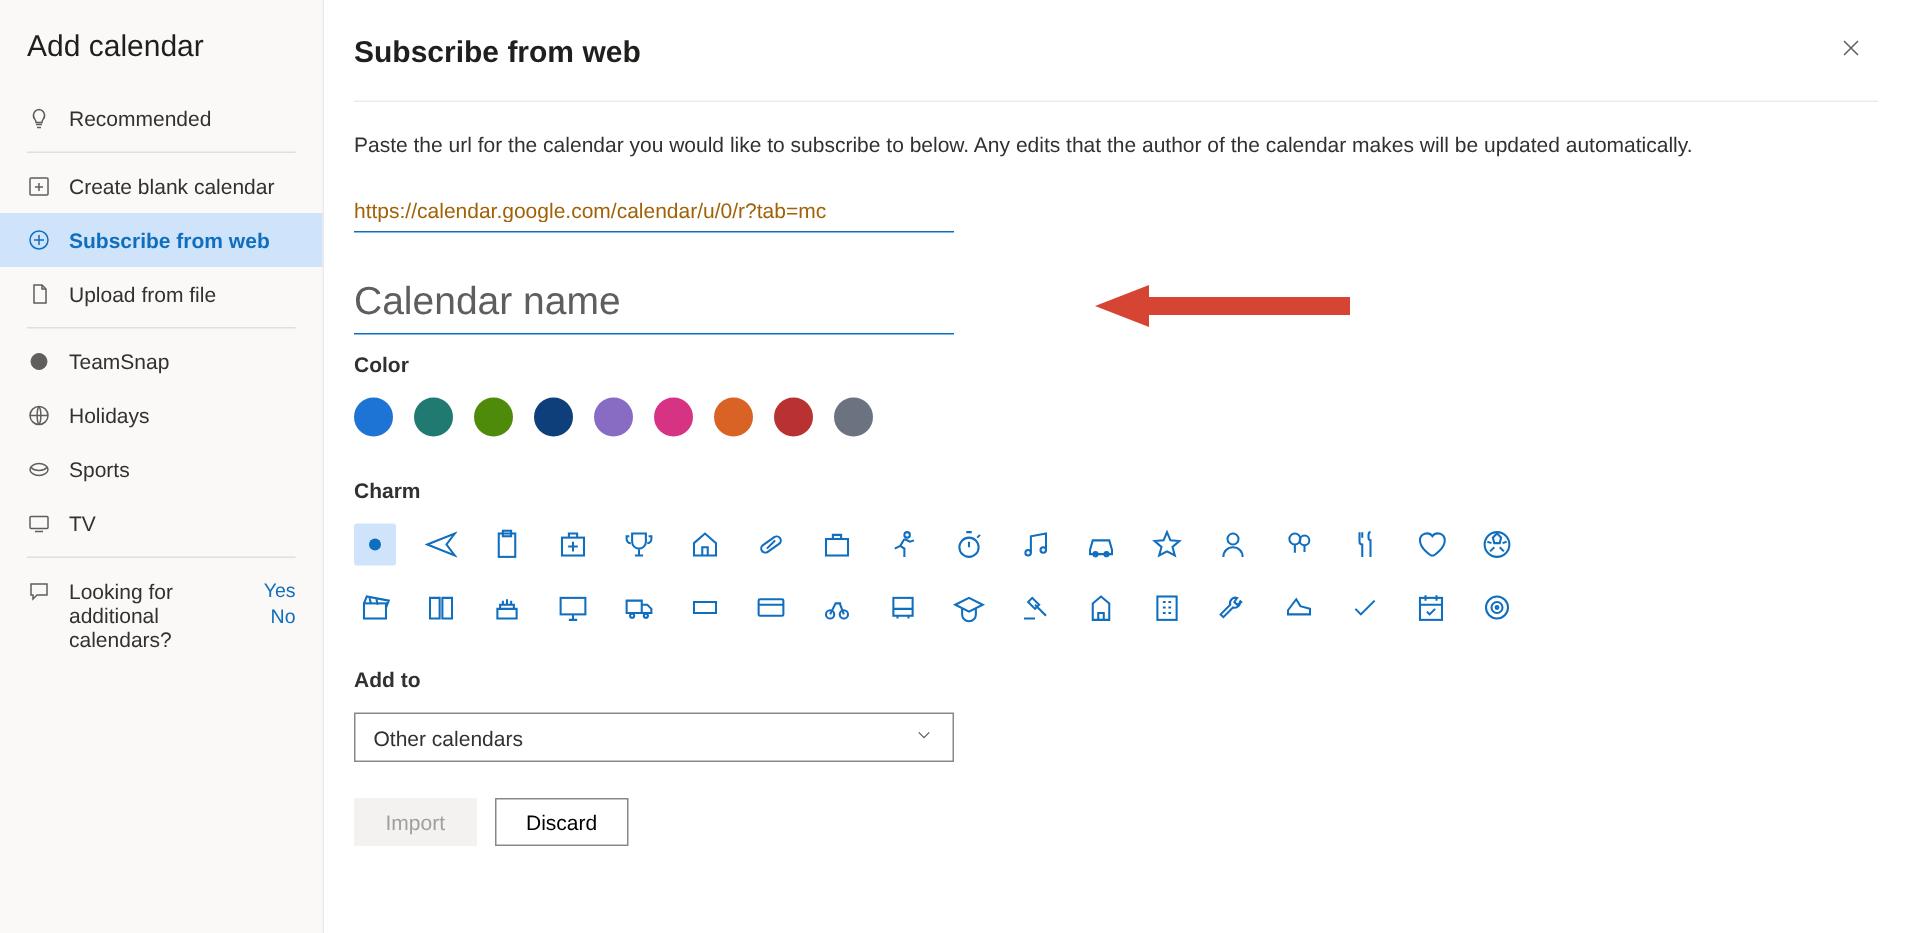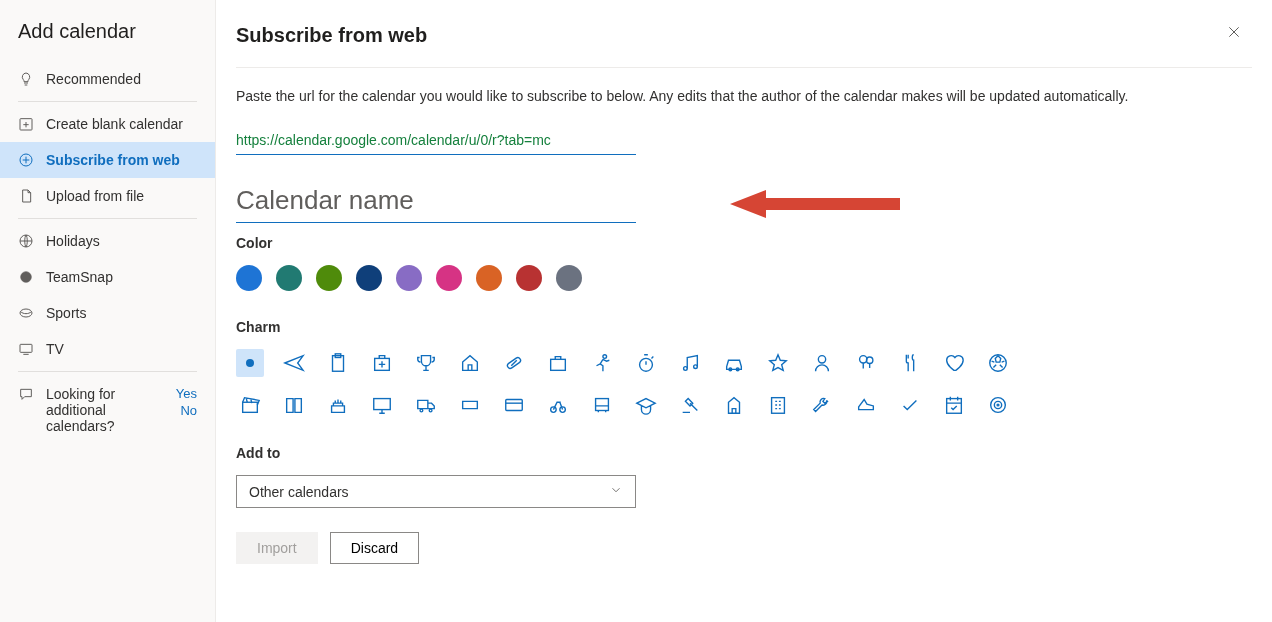--- a/index.html
+++ b/index.html
@@ -96,21 +96,21 @@
     border: none;
     border-bottom: 1px solid #106ebe;
     padding: 4px 0 6px 0;
     font-family: inherit;
     outline: none;
     background: transparent;
   }
   .url-field {
     width: 400px;
     font-size: 14px;
-    color: #15803d;
+    color: #a16207;
     margin-bottom: 26px;
   }
   .name-field {
     width: 400px;
     font-size: 26px;
     font-weight: 300;
     color: #605e5c;
     margin-bottom: 12px;
   }
   .name-field::placeholder { color: #605e5c; font-weight: 300; }
@@ -215,35 +215,35 @@
           <path d="M15 3v4h4"></path>
         </svg>
     </span>
     <span class="lbl">Upload from file</span>
   </div>
 
   <div class="side-group-sep"></div>
 
   <div class="side-item">
     <span class="icon">
+      <svg width="16" height="16" viewBox="0 0 24 24" fill="#605e5c" stroke="none">
+          <circle cx="12" cy="12" r="8"></circle>
+        </svg>
+    </span>
+    <span class="lbl">TeamSnap</span>
+  </div>
+
+  <div class="side-item">
+    <span class="icon">
       <svg width="16" height="16" viewBox="0 0 24 24" fill="none" stroke-width="1.5">
           <circle cx="12" cy="12" r="9"></circle>
           <path d="M3 12h18M12 3c2.5 3 2.5 15 0 18M12 3c-2.5 3-2.5 15 0 18"></path>
         </svg>
     </span>
     <span class="lbl">Holidays</span>
-  </div>
-
-  <div class="side-item">
-    <span class="icon">
-      <svg width="16" height="16" viewBox="0 0 24 24" fill="#605e5c" stroke="none">
-          <circle cx="12" cy="12" r="8"></circle>
-        </svg>
-    </span>
-    <span class="lbl">TeamSnap</span>
   </div>
 
   <div class="side-item">
     <span class="icon">
       <svg width="16" height="16" viewBox="0 0 24 24" fill="none" stroke-width="1.5">
           <ellipse cx="12" cy="12" rx="9" ry="6"></ellipse>
           <path d="M4 10c4 4 12 4 16 0"></path>
         </svg>
     </span>
     <span class="lbl">Sports</span>

